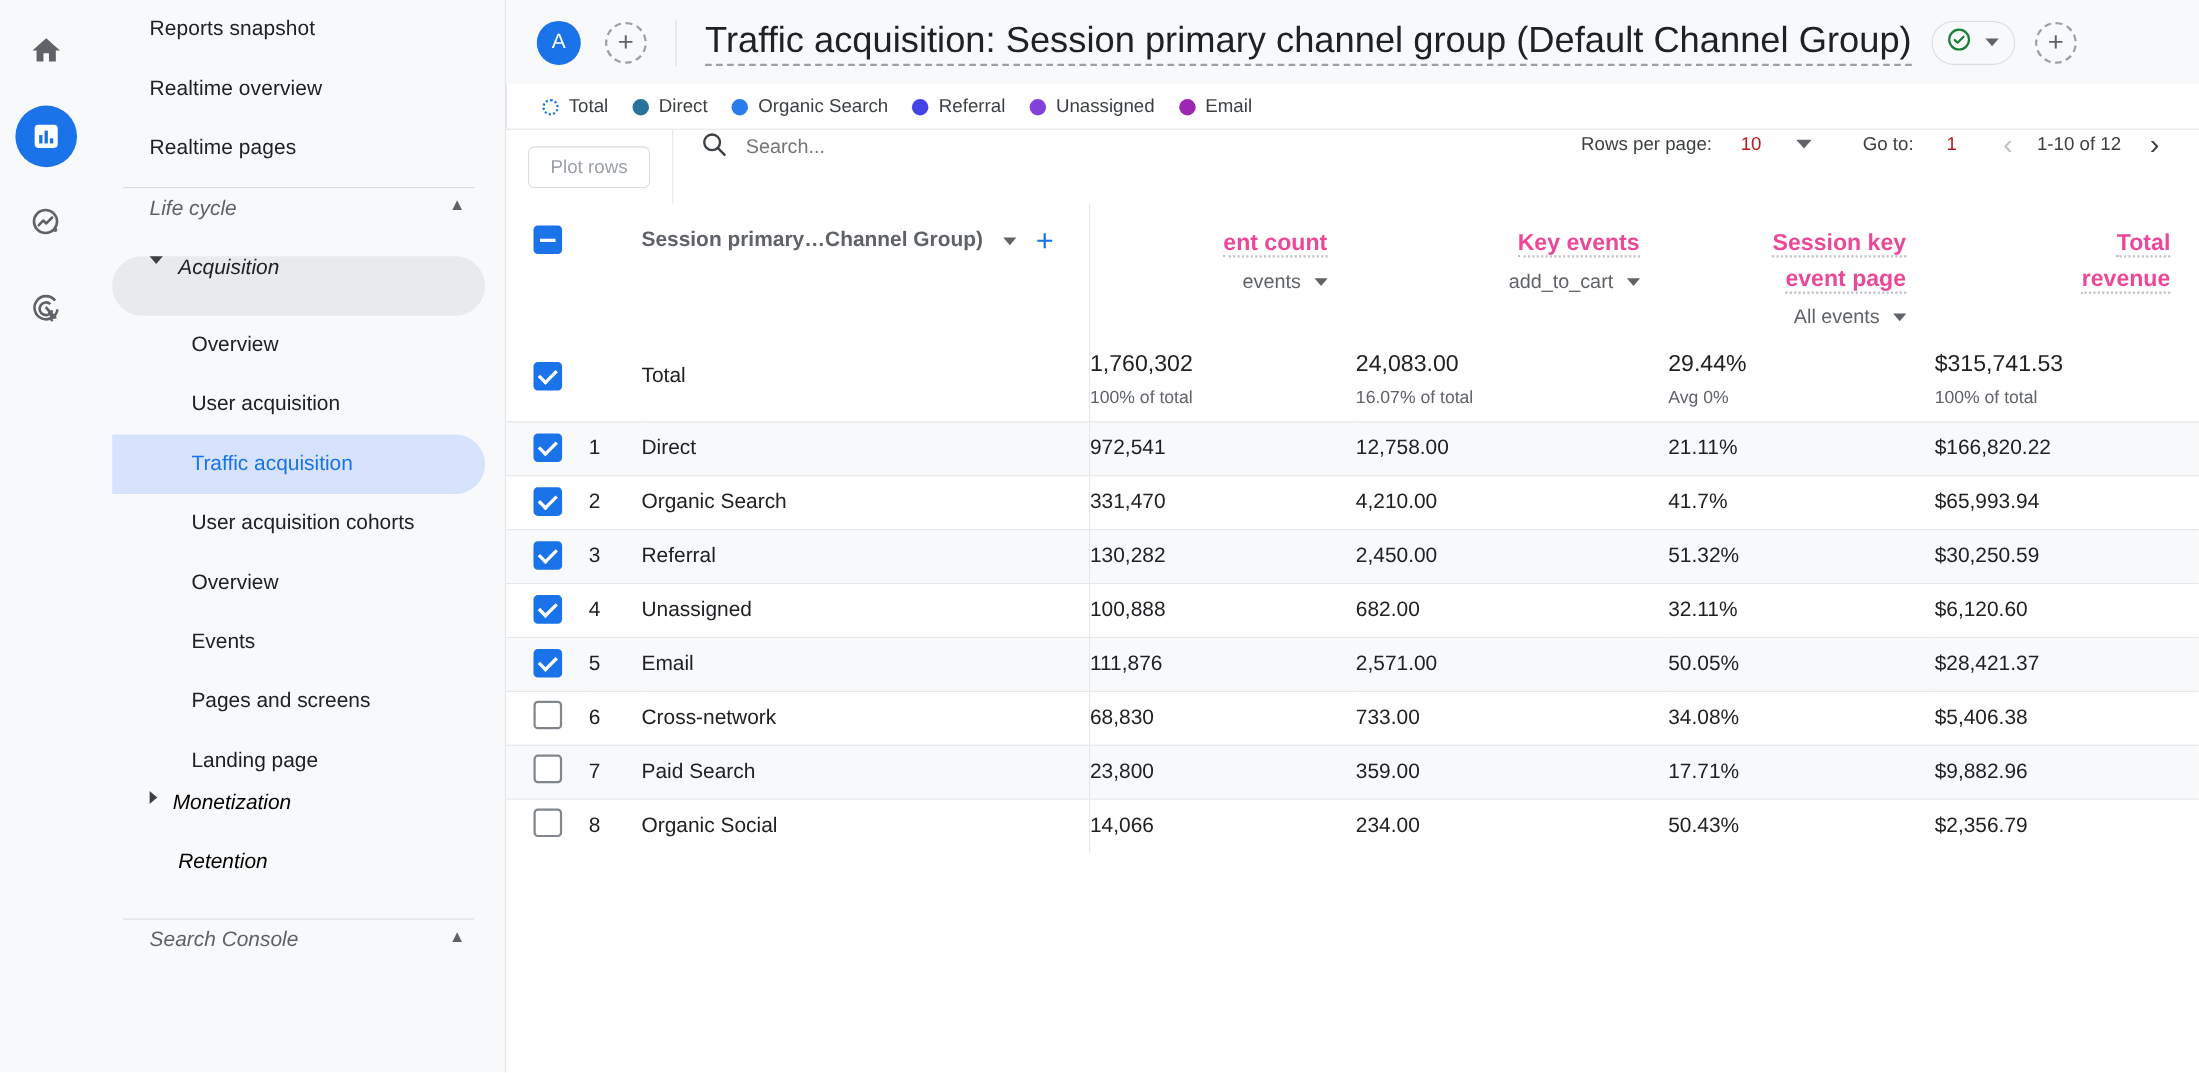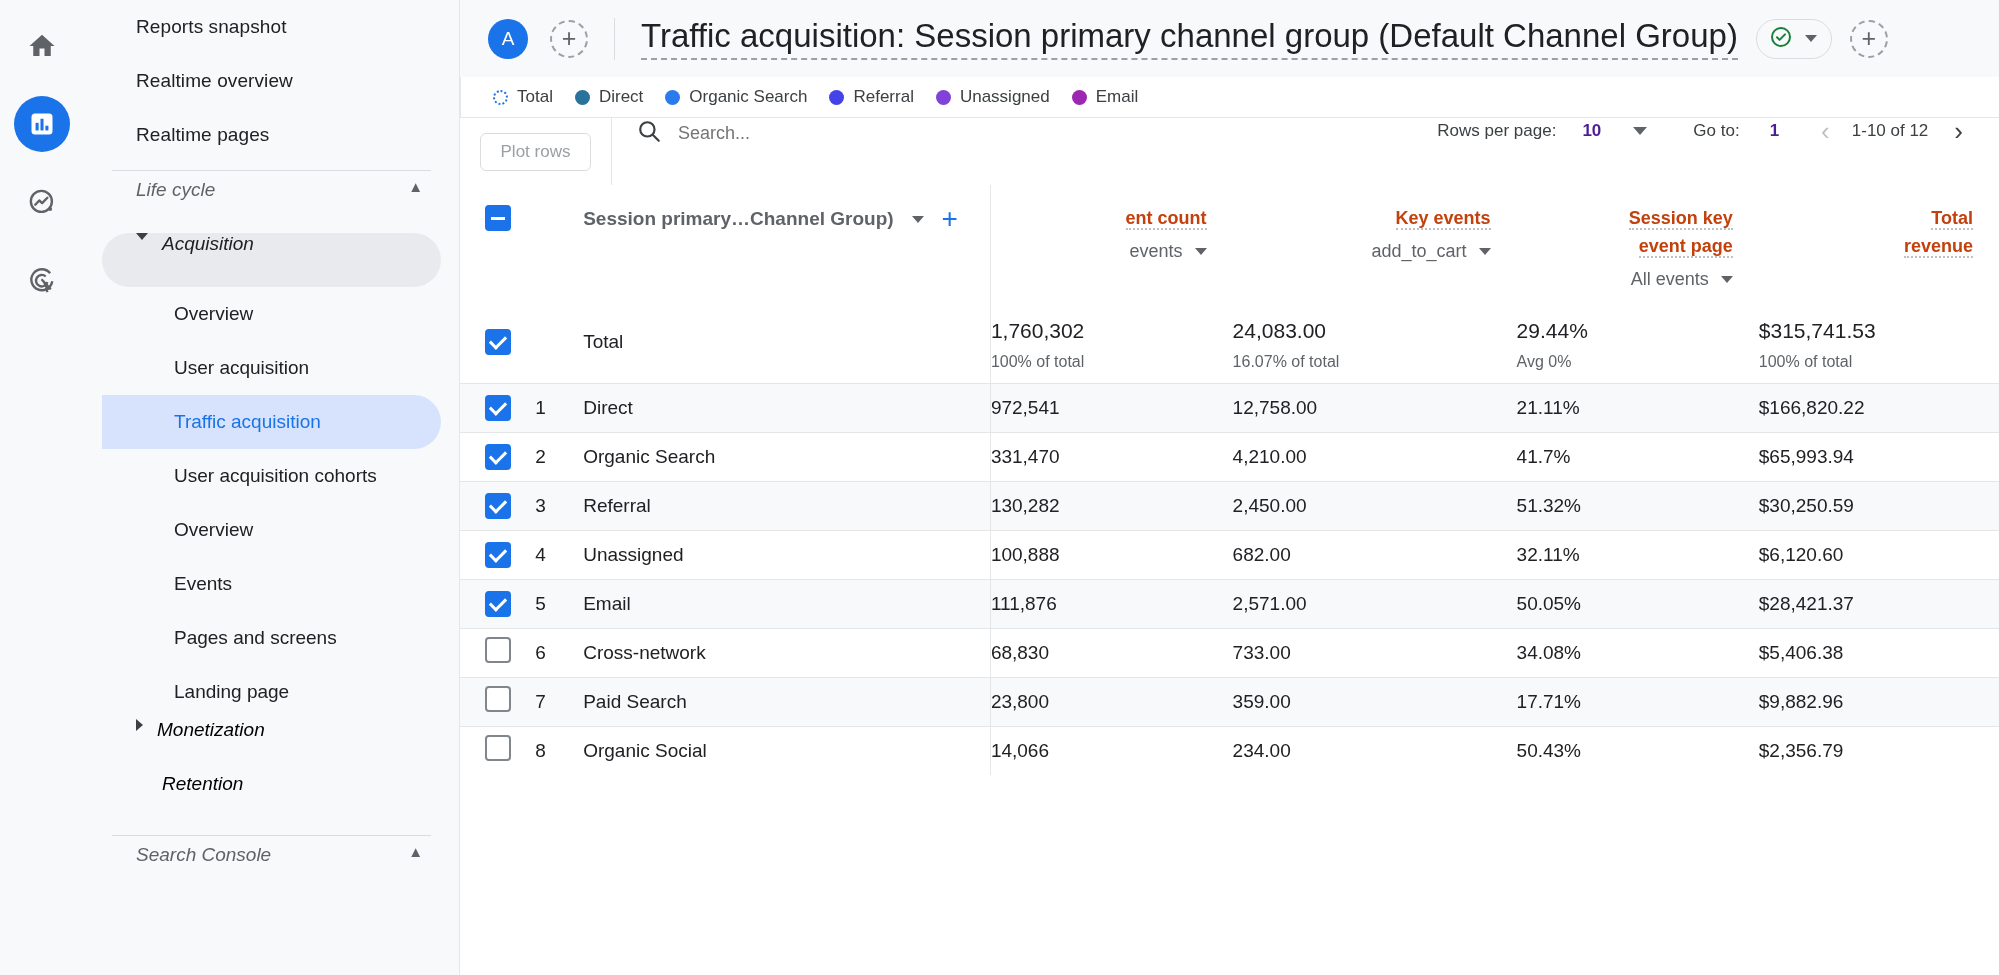--- a/index.html
+++ b/index.html
@@ -125,21 +125,21 @@
     display: flex; align-items: center; padding: 0 20px;
     color: #9aa0a6; font-size: 17px; cursor: pointer; background: #fff;
   }
   .search-wrap { display: flex; align-items: center; gap: 16px; padding-left: 24px; flex: 1; }
   .search-input {
     border: none; outline: none; font-size: 18px; color: #5f6368;
     background: transparent; font-family: inherit; width: 340px;
   }
   .pager { display: flex; align-items: center; gap: 0; padding-right: 36px; font-size: 17px; color: #3c4043; }
   .pager .lbl { color: #3c4043; }
-  .pager .val { color: #4c1d95; font-weight: bold; }
+  .pager .val { color: #b91c1c; }
   .sel-caret {
     width: 0; height: 0; border-left: 7px solid transparent;
     border-right: 7px solid transparent; border-top: 8px solid #5f6368; cursor: pointer;
   }
   .arrow-btn { font-size: 26px; color: #3c4043; cursor: pointer; line-height: 1; font-weight: 300;}
   .arrow-btn.disabled { color: #bdc1c6; }
 
   
   .table-area { flex: 1; overflow: hidden; position: relative; }
   table.gtab { width: 100%; border-collapse: collapse; table-layout: fixed; }
@@ -149,21 +149,21 @@
   table.gtab col.c-m1    { width: 232px; }
   table.gtab col.c-m2    { width: 272px; }
   table.gtab col.c-m3    { width: 232px; }
   table.gtab col.c-m4    { width: 230px; }
 
   th.hdr { height: 122px; vertical-align: top; padding-top: 20px; background:#fff; }
   th.hdr-dim { text-align: left; }
   th.hdr-num { text-align: right; padding-right: 26px; }
   .hdr-sep { border-left: 1px solid #e4e6e8; }
   .m-title {
-    font-size: 18px; color: #c2410c; font-weight: 700;
+    font-size: 21px; color: #ec4899; font-weight: 700;
     border-bottom: 2px dotted #bdc1c6; display: inline; line-height: 1.55;
   }
   .m-sub {
     display: flex; align-items: center; justify-content: flex-end;
     gap: 12px; margin-top: 8px; font-size: 18px; color: #5f6368; font-weight: 400;
   }
   .dim-head { display: flex; align-items: center; gap: 18px; }
   .dim-name { font-size: 19px; color: #5f6368; }
   .plus-blue { color: #1a73e8; font-size: 28px; font-weight: 300; cursor: pointer; line-height: 1; }
 

